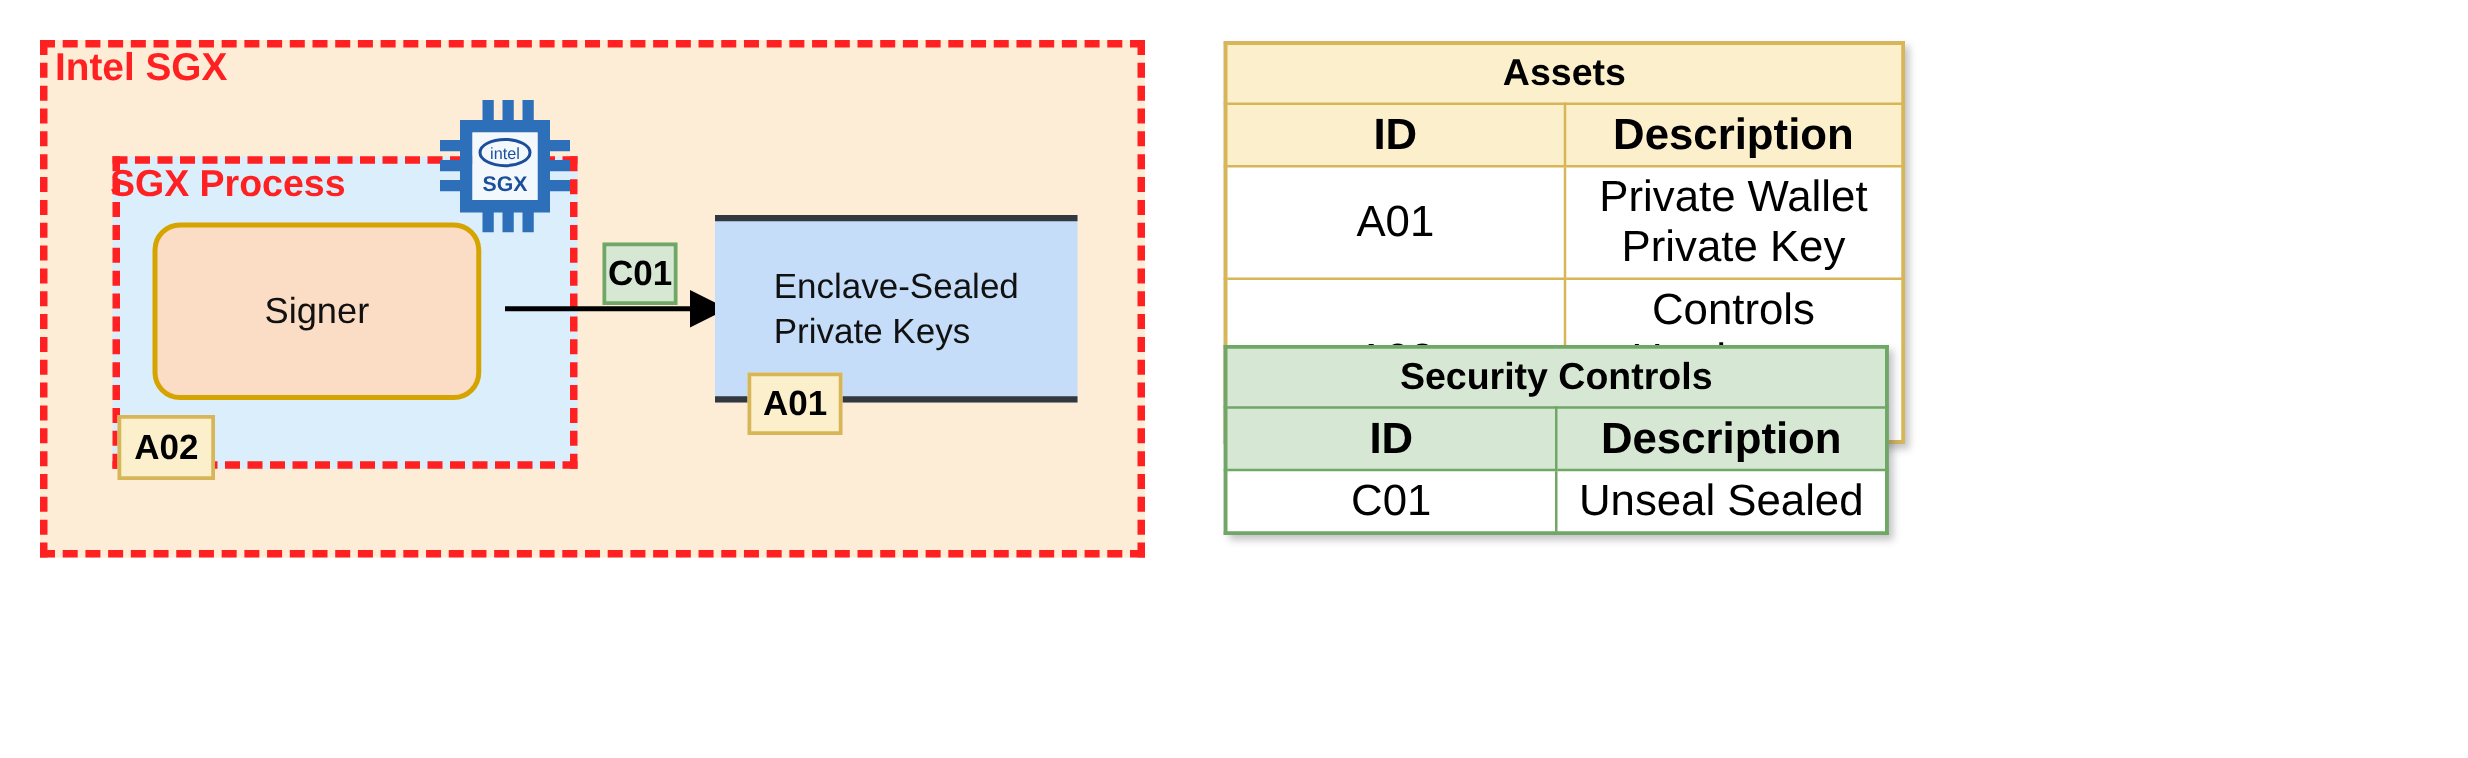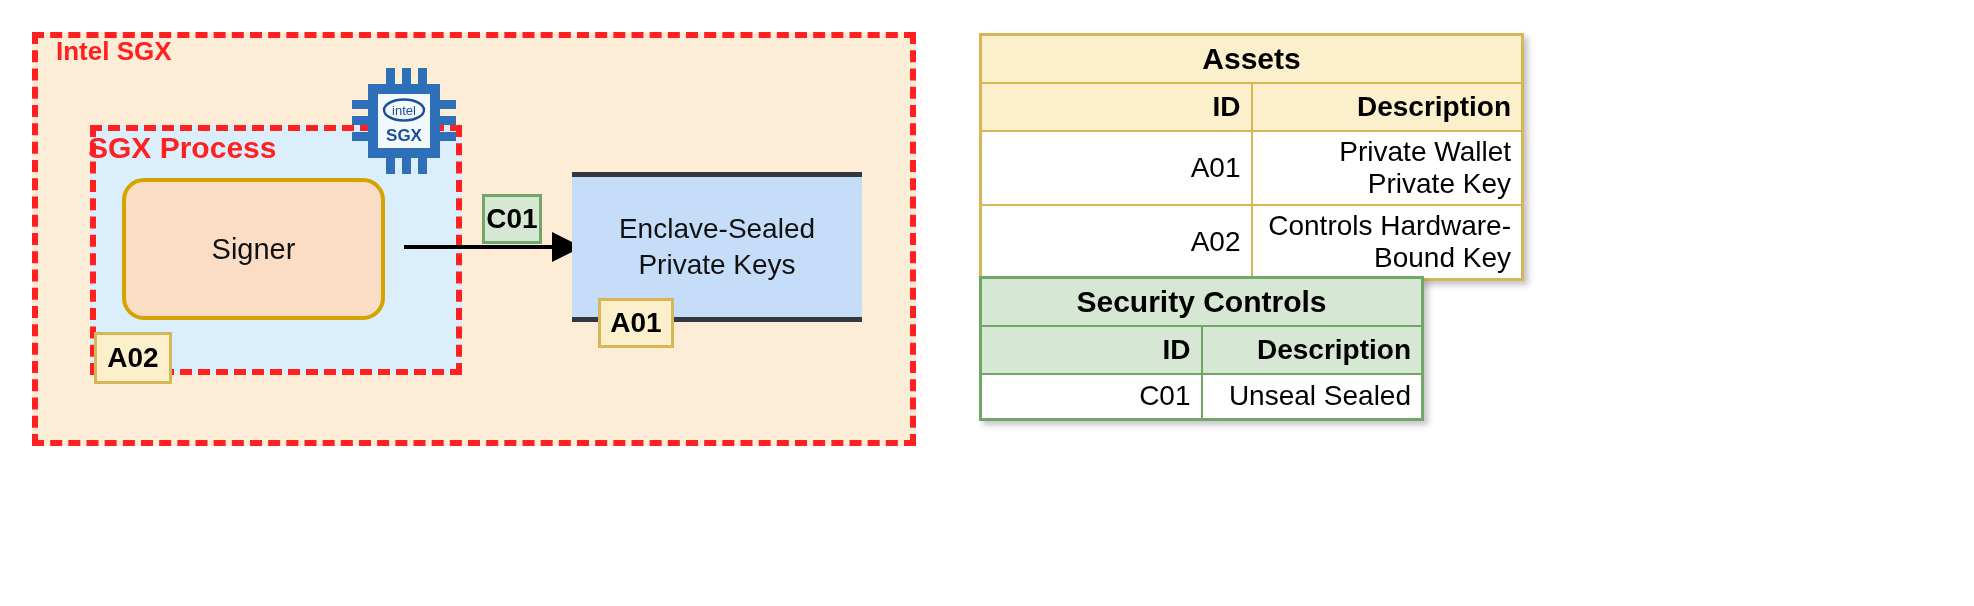--- a/index.html
+++ b/index.html
@@ -22,50 +22,50 @@
     left:90px; top:125px; width:372px; height:250px;
     background:#DBEEFB;
   }
   .boundary-label{
     position:absolute;
     color:#FF2121;
     font-weight:bold;
     white-space:nowrap;
     letter-spacing:0px;
   }
-  #intel-sgx-label{ left:56px; top:36px; font-size:26px; }
+  #intel-sgx-label{ left:44px; top:36px; font-size:31px; }
   #sgx-enclave-label{ left:88px; top:131px; font-size:30px; }
 
   
   #signer-box{
     position:absolute;
     left:122px; top:178px; width:263px; height:142px;
     background:#FBDCC4;
     border:4px solid #D6A400;
     border-radius:22px;
     box-sizing:border-box;
     display:flex;align-items:center;justify-content:center;
   }
   #signer-label{ font-size:29px; color:#111; }
 
   
   #sgx-chip-icon{
-    position:absolute; left:352px; top:68px; width:104px; height:106px;
+    position:absolute; left:352px; top:80px; width:104px; height:106px;
   }
 
   
   #datastore{
     position:absolute;
     left:572px; top:172px; width:290px; height:150px;
     background:#C5DDF8;
     border-top:5px solid #333840;
     border-bottom:5px solid #333840;
     box-sizing:border-box;
     display:flex;align-items:center;justify-content:center;
-    text-align:center;
+    text-align:left;
   }
   #datastore-label{ font-size:28px; line-height:1.28; color:#111; }
 
   
   #flow-arrow{ position:absolute; left:404px; top:222px; width:180px; height:50px; }
 
   
   .badge{
     position:absolute;
     box-sizing:border-box;
@@ -83,42 +83,42 @@
   
   .legend-table{
     position:absolute;
     border-collapse:collapse;
     box-shadow:4px 4px 6px rgba(60,60,70,0.30);
     background:#a3a3a3;
     table-layout:fixed;
   }
   .legend-table td,.legend-table th{
     padding:4px 10px;
-    font-size:28px;
-    text-align:right;
+    font-size:35px;
+    text-align:center;
     vertical-align:middle;
     box-sizing:border-box;
   }
   .legend-table .title-cell{
     text-align:center;
     font-weight:bold;
     font-size:30px;
     height:48px;
   }
   .legend-table .head-cell{ font-weight:bold; height:48px; }
   .legend-table .body-cell{ height:46px; background:#ffffff; font-weight:normal;}
   .col-id{ width:84px; }
 
   
   #assets-table{ left:979px; top:33px; width:545px; border:3px solid #D6B656; }
   #assets-table td,#assets-table th{ border:2px solid #D6B656; }
   #assets-table .title-cell,#assets-table .head-cell{ background:#FCEFCB; }
 
   
-  #controls-table{ left:979px; top:276px; width:445px; border:3px solid #70A766; }
+  #controls-table{ left:979px; top:276px; width:532px; border:3px solid #70A766; }
   #controls-table td,#controls-table th{ border:2px solid #70A766; }
   #controls-table .title-cell,#controls-table .head-cell{ background:#D6E8D3; }
 </style>
 </head>
 <body>
 
 <div id="diagram">
 
   <div id="intel-sgx-boundary" class="trust-boundary"></div>
   <div id="intel-sgx-label" class="boundary-label">Intel SGX</div>

